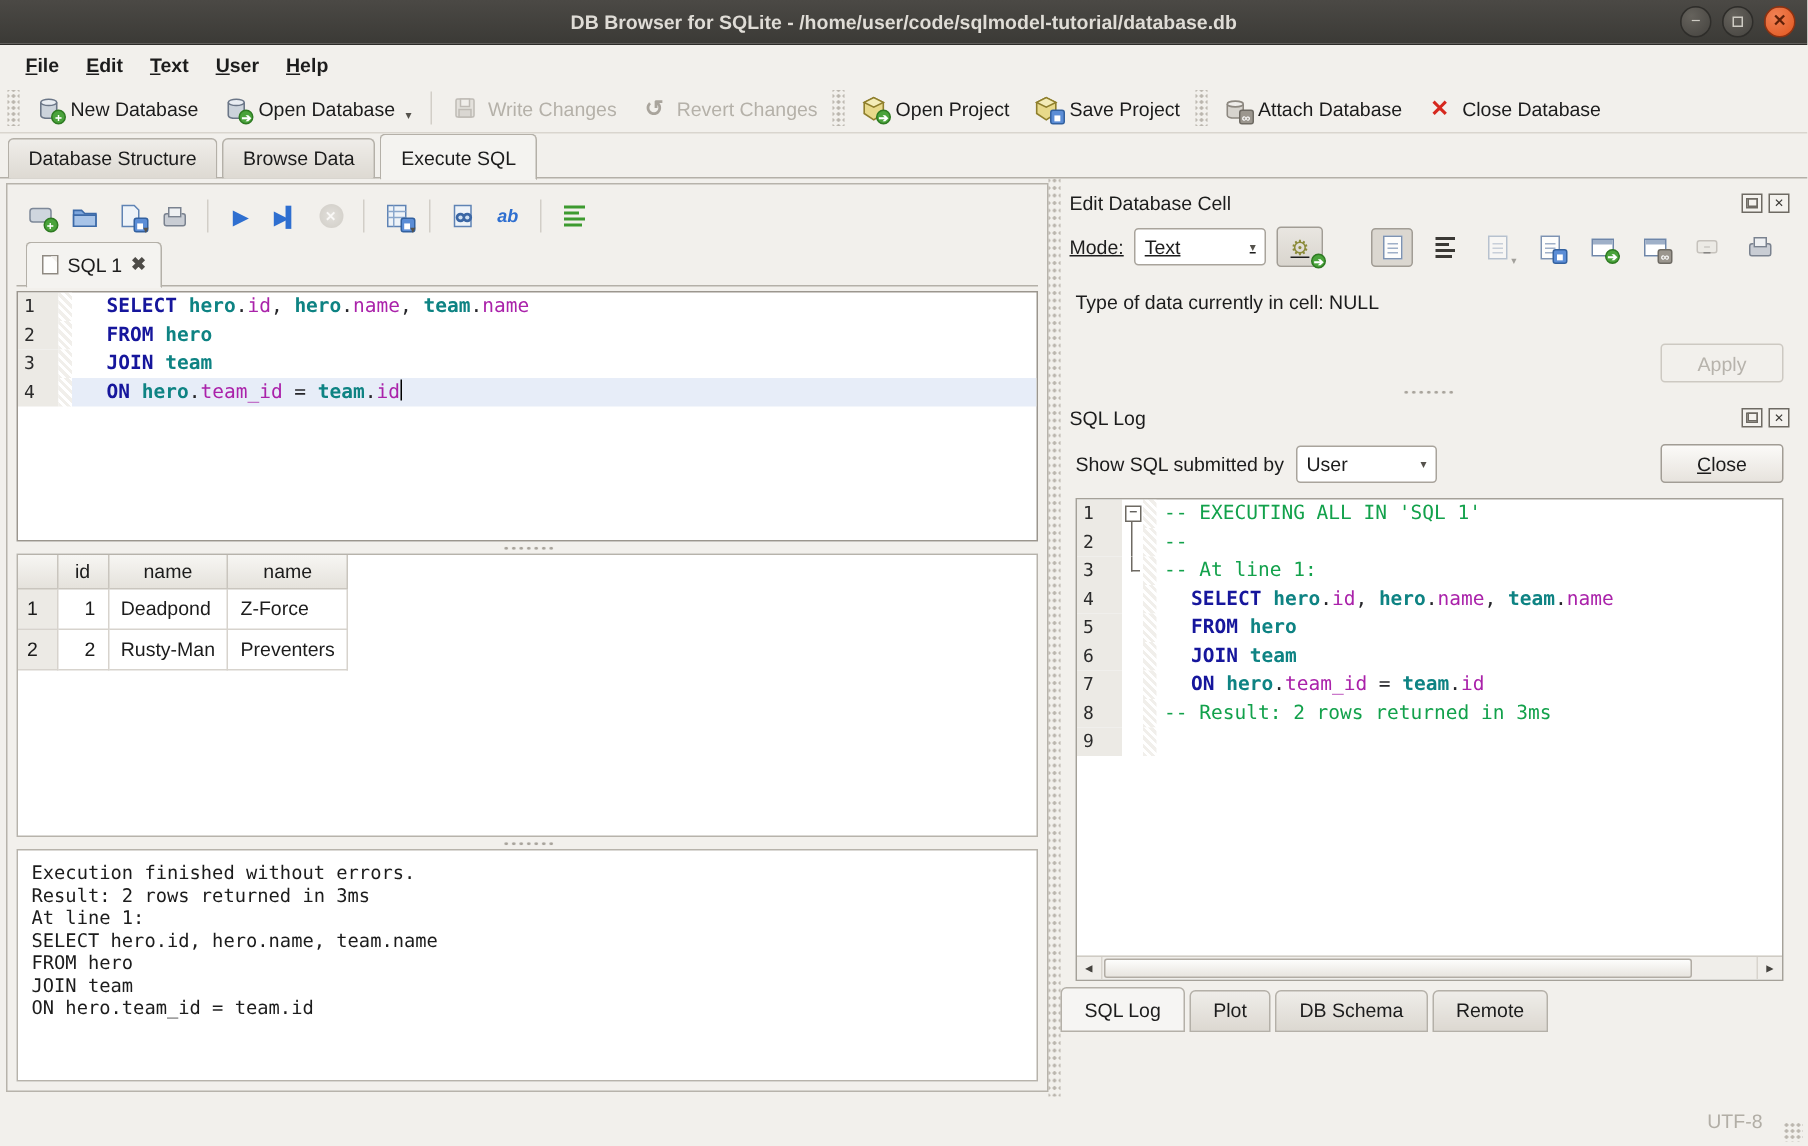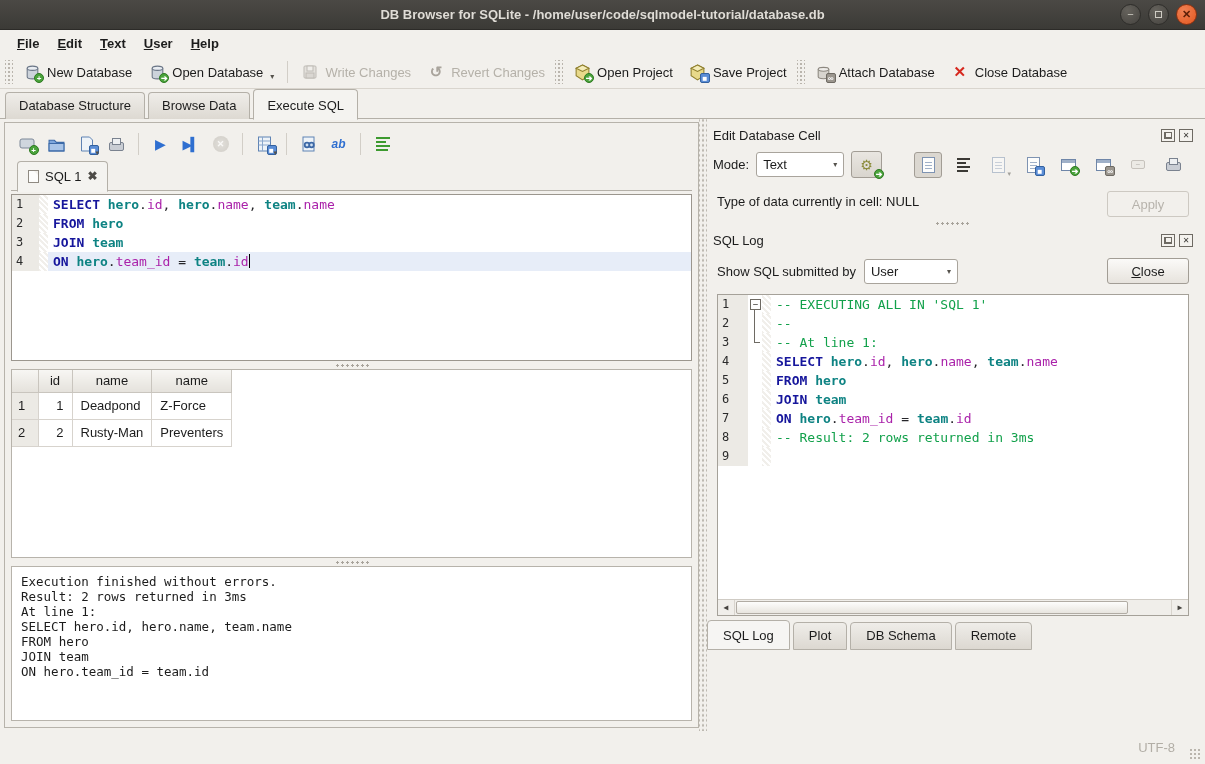--- a/index.html
+++ b/index.html
@@ -74,21 +74,21 @@
   .cmargin{width:9px;flex:none;background:repeating-linear-gradient(45deg,#f1efeb 0 2px,#ffffff 2px 4px);}
   .fold{width:14px;flex:none;position:relative;background:#fff;}
   .fold.fold-start::before{content:"\2212";position:absolute;left:2px;top:4px;width:9px;height:9px;border:1px solid #6e6a63;background:#fff;font-size:9px;line-height:8px;text-align:center;color:#3b3935;}
   .fold.fold-start::after{content:"";position:absolute;left:6px;top:15px;bottom:0;width:1px;background:#6e6a63;}
   .fold.fold-mid::before{content:"";position:absolute;left:6px;top:0;bottom:0;width:1px;background:#6e6a63;}
   .fold.fold-end::before{content:"";position:absolute;left:6px;top:0;height:10px;width:1px;background:#6e6a63;}
   .fold.fold-end::after{content:"";position:absolute;left:6px;top:9px;width:6px;height:1px;background:#6e6a63;}
   .cline{flex:1;white-space:pre;padding-left:5px;}
   .cline.hl{background:#e7edf8;}
   .caret{display:inline-block;width:1px;height:14px;background:#000;vertical-align:-2px;}
-  .tk-kw{color:#16169c;font-weight:bold;}
+  .tk-kw{color:#16169c;font-weight:bold;margin-left:18px;}
   .tk-tbl{color:#0e8383;font-weight:bold;}
   .tk-fld{color:#aa22aa;}
   .tk-p{color:#26262a;}
   .tk-c{color:#12a14b;}
 
   
   .splitter-h{height:8px;display:flex;align-items:center;justify-content:center;}
   .splitter-h i{width:34px;height:3px;background-image:radial-gradient(circle,#a8a39b 1px,transparent 1.2px);background-size:5px 3px;}
 
   
@@ -102,21 +102,21 @@
 
   
   .msg-area{flex:1;border:1px solid #b7b3ab;background:#fff;font-family:"DejaVu Sans Mono",monospace;font-size:12.5px;line-height:15px;padding:7px 9px;white-space:pre;overflow:hidden;}
 
   
   .dock-title{display:flex;align-items:center;height:24px;padding:2px 4px 0 6px;}
   .dock-btns{margin-left:auto;display:flex;gap:4px;align-items:center;}
   .dk-btn{width:14px;height:13px;border:1px solid #6e6a63;background:#f4f2ee;position:relative;display:flex;align-items:center;justify-content:center;font-size:8px;color:#3b3935;}
   .dk-float::before{content:"";position:absolute;left:2px;bottom:2px;width:6px;height:5px;border:1px solid #6e6a63;background:#f4f2ee;}
   .dk-float::after{content:"";position:absolute;right:2px;top:2px;width:5px;height:4px;border:1px solid #6e6a63;}
-  .mode-row{display:flex;align-items:center;gap:7px;padding:5px 6px 4px;}
+  .mode-row{display:flex;align-items:center;gap:7px;padding:5px 6px 4px;text-decoration:underline;}
   .combo{display:inline-flex;align-items:center;background:#fff;border:1px solid #a9a49c;border-radius:3px;height:25px;padding:0 6px;}
   .combo .arrow{margin-left:auto;font-size:8px;color:#55524c;padding-left:10px;}
   .combo.mode{width:88px;text-align:right;}
   .combo.user{width:94px;}
   .sq-btn{width:31px;height:27px;border:1px solid #a29d95;border-radius:3px;background:linear-gradient(#e9e6e1,#d9d5ce);display:flex;align-items:center;justify-content:center;position:relative;}
   .gear{font-size:14px;color:#8b8b3a;}
   .cell-icons{margin-left:auto;display:flex;gap:7px;align-items:center;padding-right:4px;}
   .cicon{width:28px;height:26px;display:flex;align-items:center;justify-content:center;position:relative;}
   .cicon.pressed{border:1px solid #a29d95;border-radius:3px;background:#dbd7d0;}
   .cicon.disabled{opacity:.5;}
@@ -131,21 +131,21 @@
   .null-ic{width:14px;height:9px;border:1px solid #9b968e;border-radius:2px;background:#e8e5e0;display:flex;align-items:center;justify-content:center;font-size:8px;color:#7c7870;}
   .printer-ic{width:15px;height:13px;position:relative;}
   .printer-ic::before{content:"";position:absolute;left:0;right:0;top:4px;bottom:0;background:#c9cdd4;border:1px solid #7a828f;border-radius:2px;}
   .printer-ic::after{content:"";position:absolute;left:3px;right:3px;top:0;height:5px;background:#eef0f2;border:1px solid #7a828f;}
 
   .cell-editor{margin:7px 8px 0 10px;border:1px solid #a5a199;height:68px;display:flex;background:#fff;}
   .cell-gutter{width:46px;flex:none;background:#eceae5;padding:2px 5px;font-size:13px;}
   .cell-info-wrap{display:flex;padding:9px 8px 0 10px;}
   .cell-info-lines{line-height:22px;}
   .push-btn{width:82px;height:26px;border-radius:3px;text-align:center;display:flex;align-items:center;justify-content:center;}
-  .apply-btn{margin-left:auto;align-self:center;border:1px solid #cdc9c2;background:#f2f0ec;color:#b7b3ac;}
+  .apply-btn{margin-left:auto;align-self:center;border:1px solid #cdc9c2;background:#f2f0ec;color:#b7b3ac;margin-top:38px;}
   .clear-btn{margin-left:auto;border:1px solid #a29d95;background:linear-gradient(#fbfaf8,#e7e3dd);}
   .clear-btn span{display:block;}
   .clear-btn span::first-letter{text-decoration:underline;}
   .show-row{display:flex;align-items:center;gap:8px;padding:7px 8px 4px 10px;}
   .log-box{margin:6px 8px 0 10px;border:1px solid #a5a199;background:#fff;height:322px;position:relative;font-family:"DejaVu Sans Mono",monospace;font-size:13px;line-height:19px;overflow:hidden;}
   .log-box .lnum{width:30px;}
   .hscroll{position:absolute;left:0;right:0;bottom:0;height:16px;background:#f0eeea;border-top:1px solid #cfcbc4;display:flex;align-items:stretch;}
   .hs-arrow{width:17px;display:flex;align-items:center;justify-content:center;font-size:8px;color:#45433f;}
   .hs-arrow.left{border-right:1px solid #d8d4cd;}
   .hs-arrow.right{border-left:1px solid #d8d4cd;margin-left:auto;}

